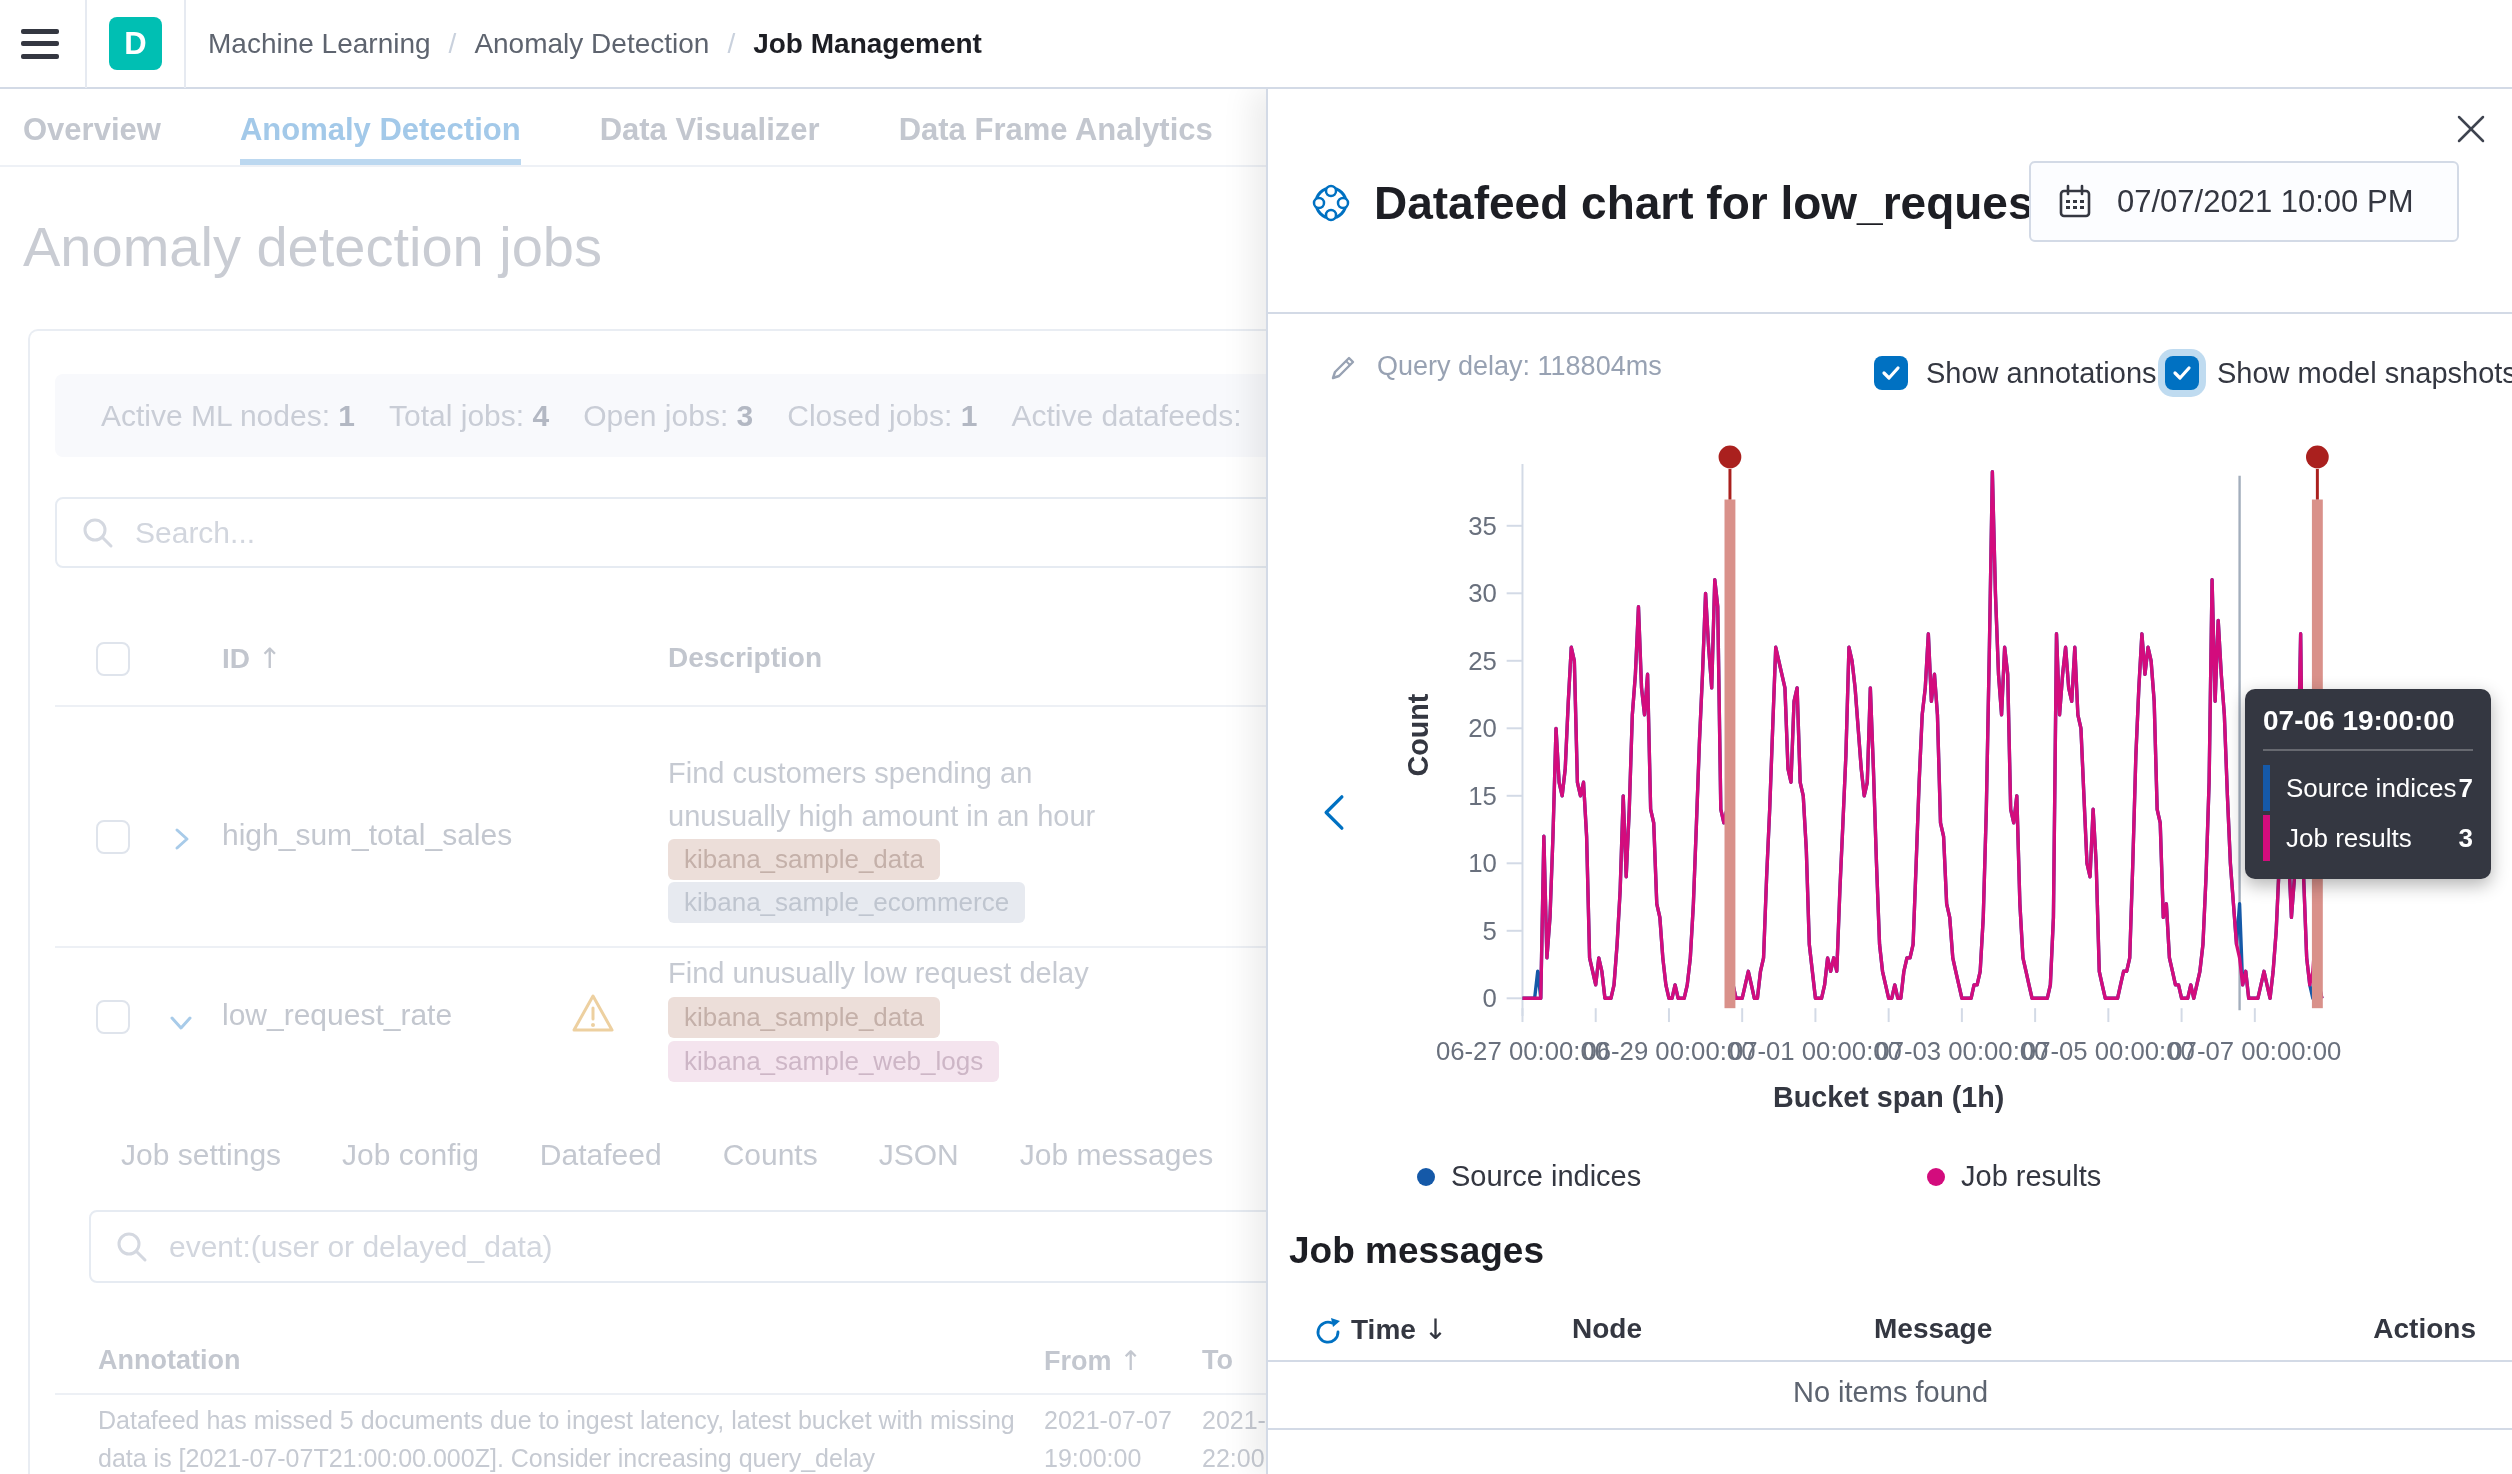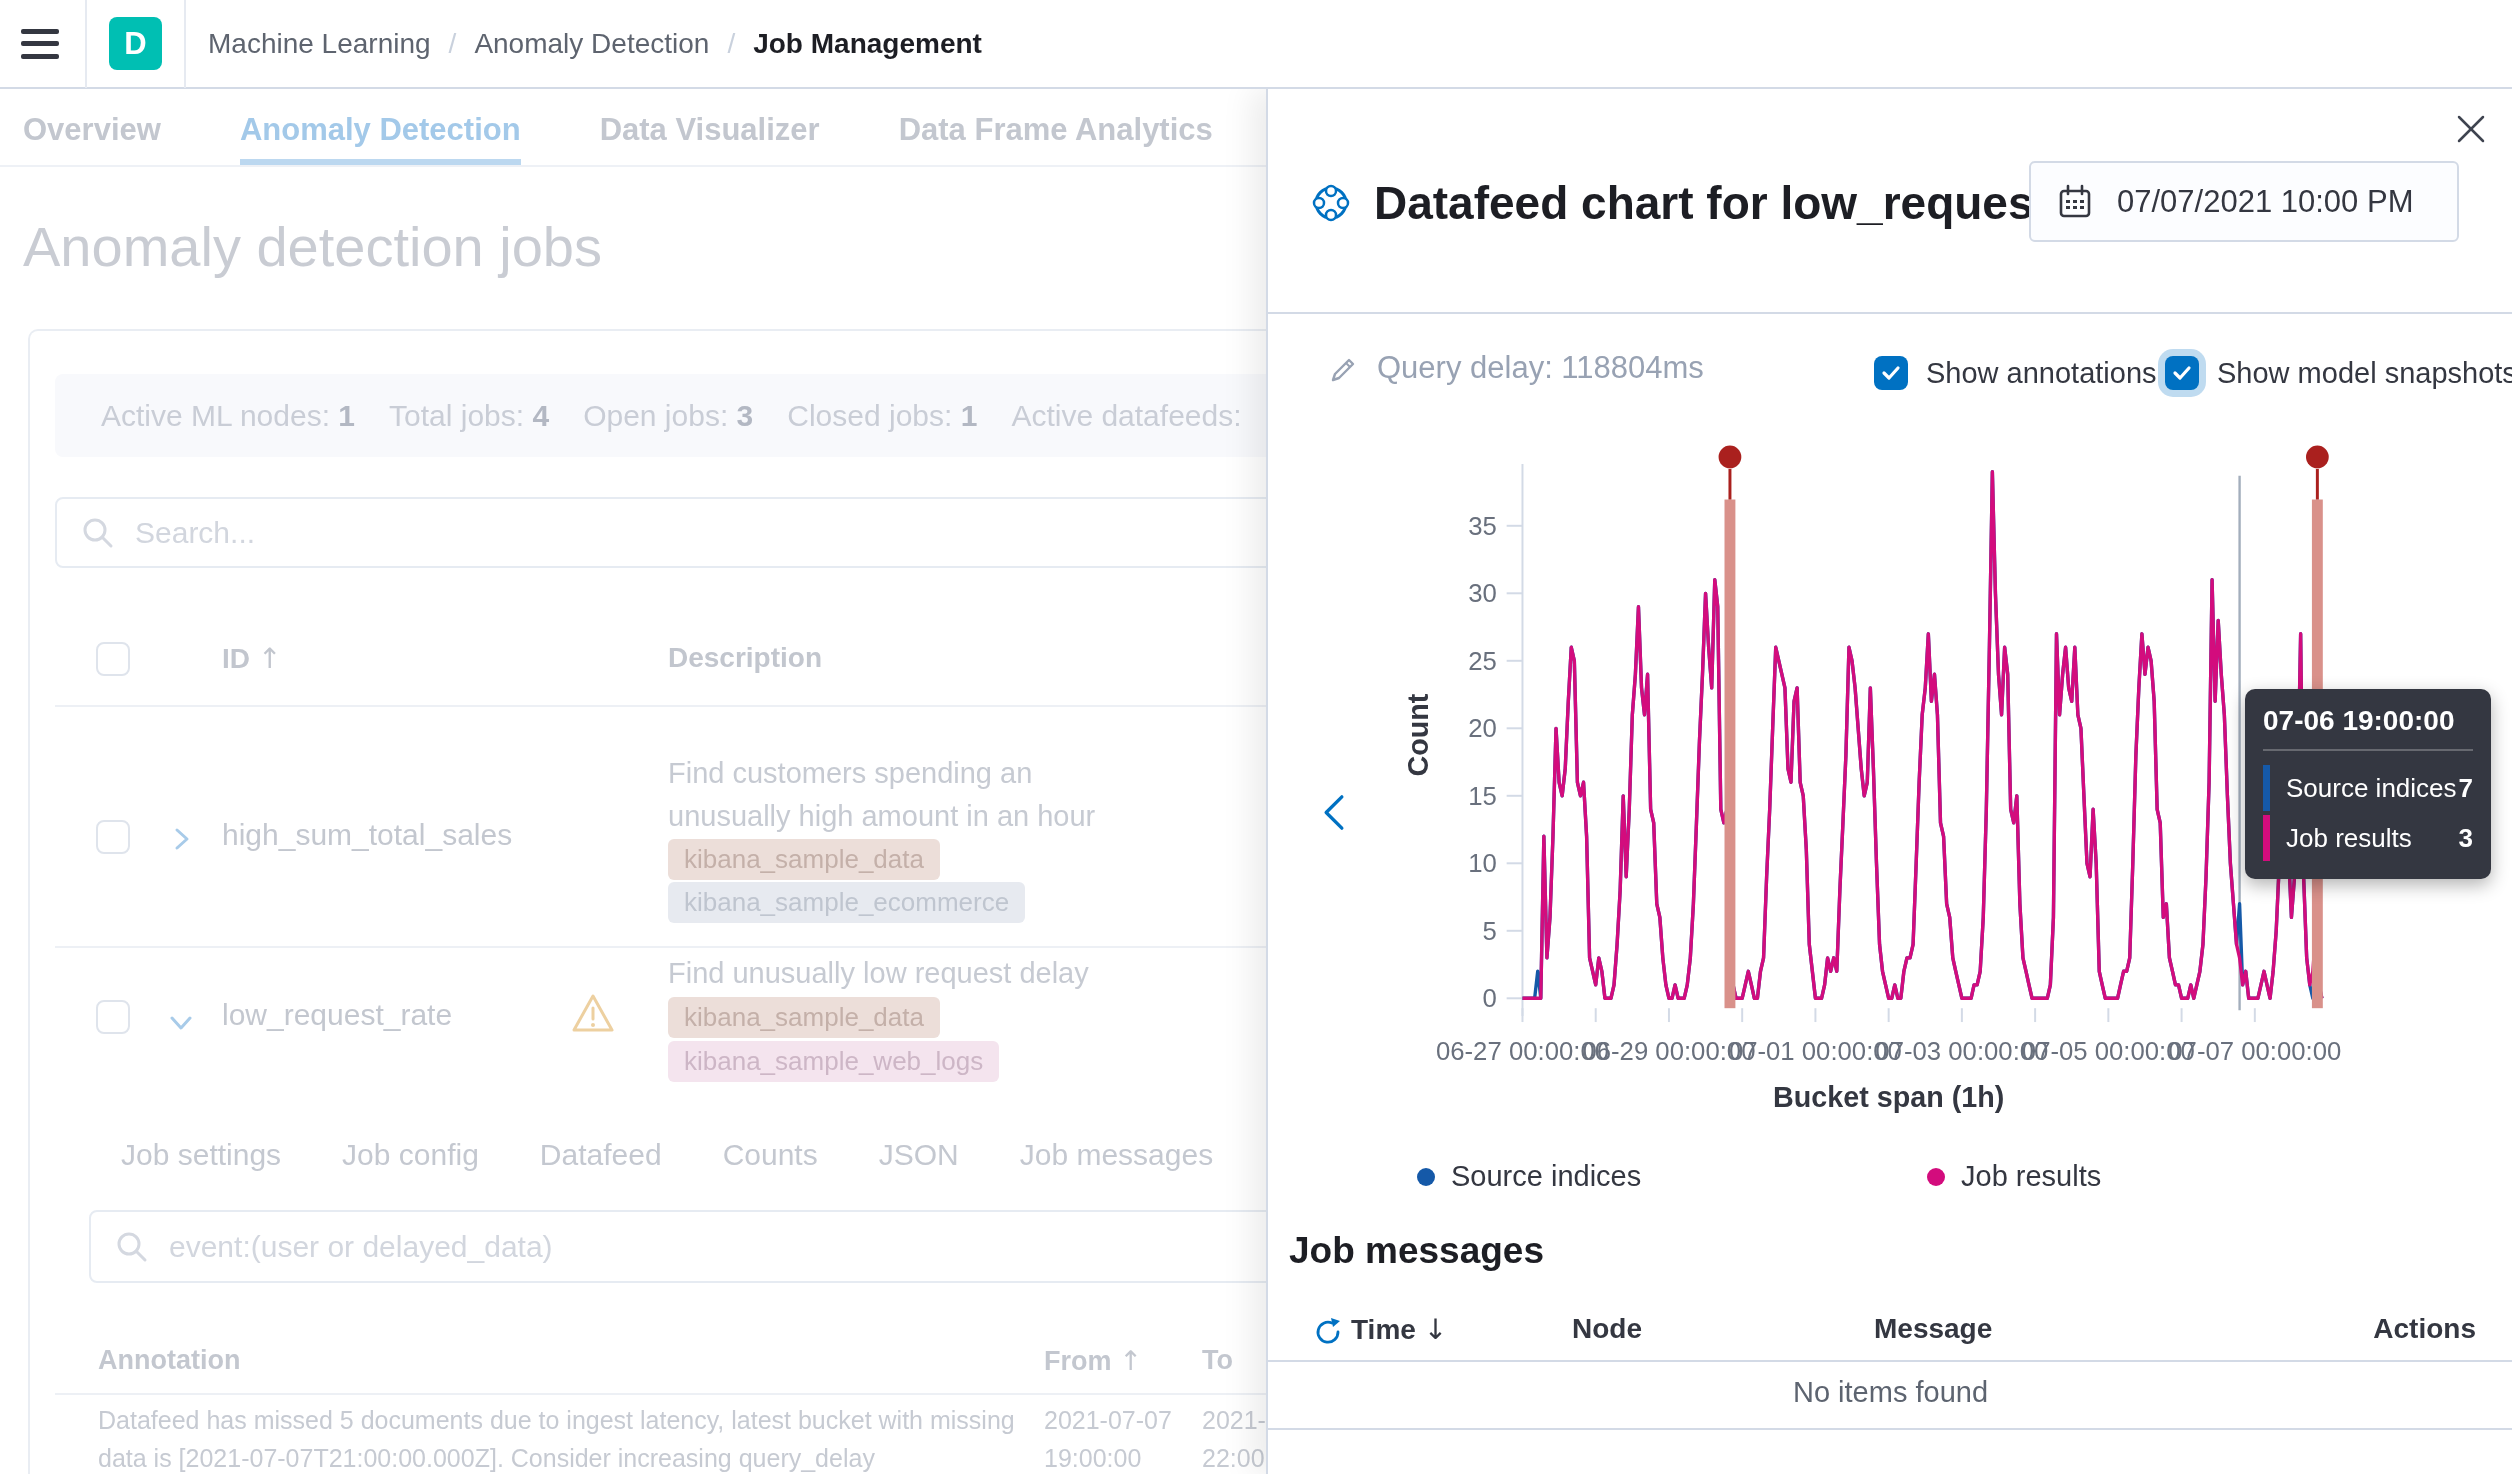--- a/index.html
+++ b/index.html
@@ -79,21 +79,21 @@
   .close-btn { position:absolute; top:18px; right:20px; width:44px; height:44px; cursor:pointer; }
   .flyout-title-row { position:absolute; top:87px; left:40px; display:flex; align-items:center; gap:20px; }
   .flyout-title { font-size:46px; font-weight:700; color:#1d1e24; }
   .datepicker { position:absolute; top:72px; left:761px; width:430px; height:81px; background:#fcfdff;
                 border:2px solid #d3dae6; border-radius:6px; display:flex; align-items:center;
                 padding-left:26px; gap:24px; cursor:pointer; }
   .datepicker-value { font-size:31px; color:#343741; }
   .flyout-divider { position:absolute; top:223px; left:0; right:0; height:2px; background:#d3dae6; }
 
   .query-row { position:absolute; top:261px; left:61px; display:flex; align-items:center; gap:16px; }
-  .query-text { font-size:31px; color:#98a2b3; }
+  .query-text { font-size:27px; color:#98a2b3; }
   .checkbox-item { position:absolute; top:267px; display:flex; align-items:center; gap:18px; cursor:pointer; }
   .checkbox-item.cb1 { left:606px; } .checkbox-item.cb2 { left:897px; }
   .cbox { width:34px; height:34px; border-radius:8px; background:#0071c2; display:flex;
           align-items:center; justify-content:center; flex:0 0 auto; }
   .cbox.focused { box-shadow:0 0 0 7px rgba(0,113,194,0.25); }
   .checkbox-label { font-size:29px; color:#343741; white-space:nowrap; }
 
   .collapse-btn { position:absolute; top:698px; left:48px; cursor:pointer; }
   .chart-wrap { position:absolute; top:347px; left:109px; width:1148px; height:703px; }
 

